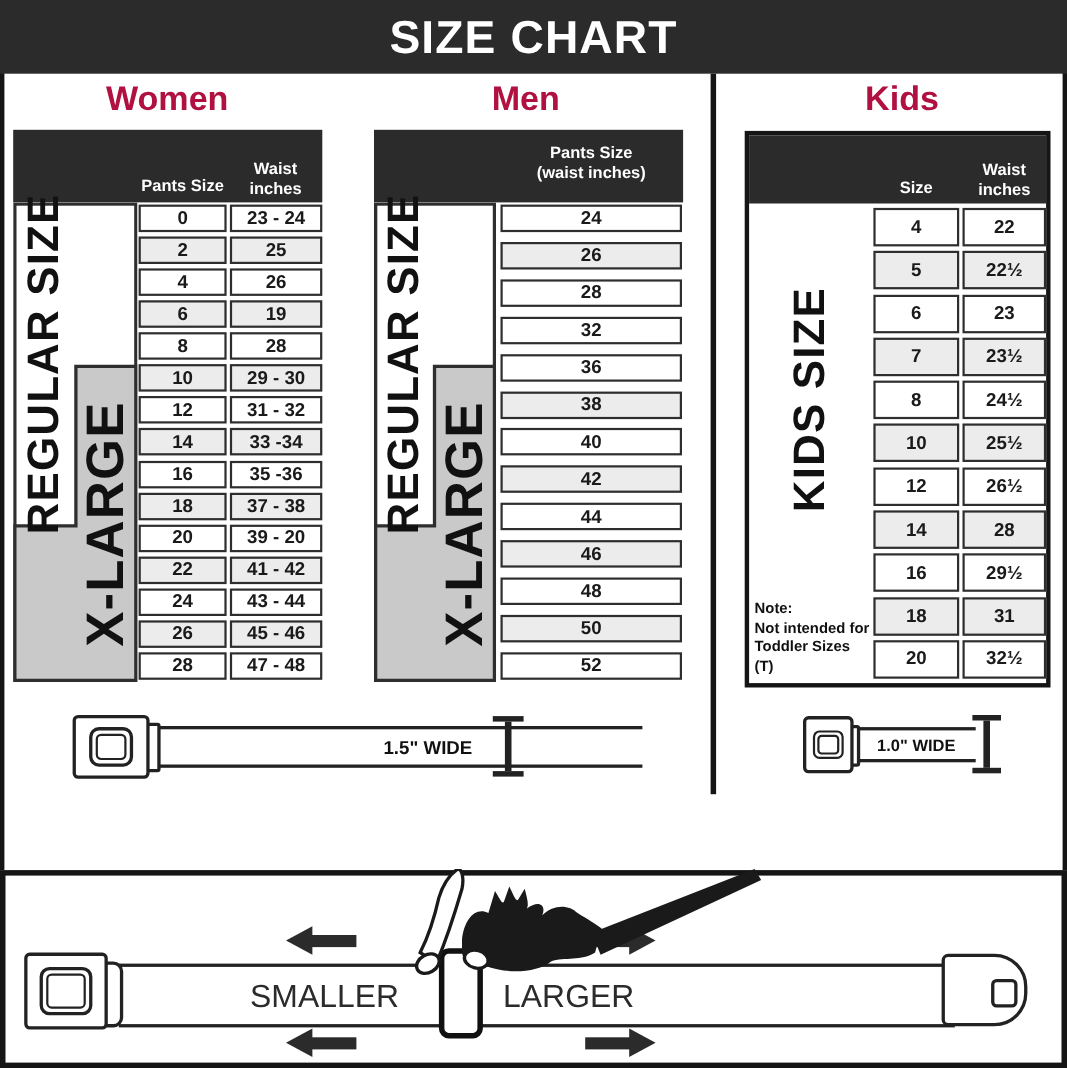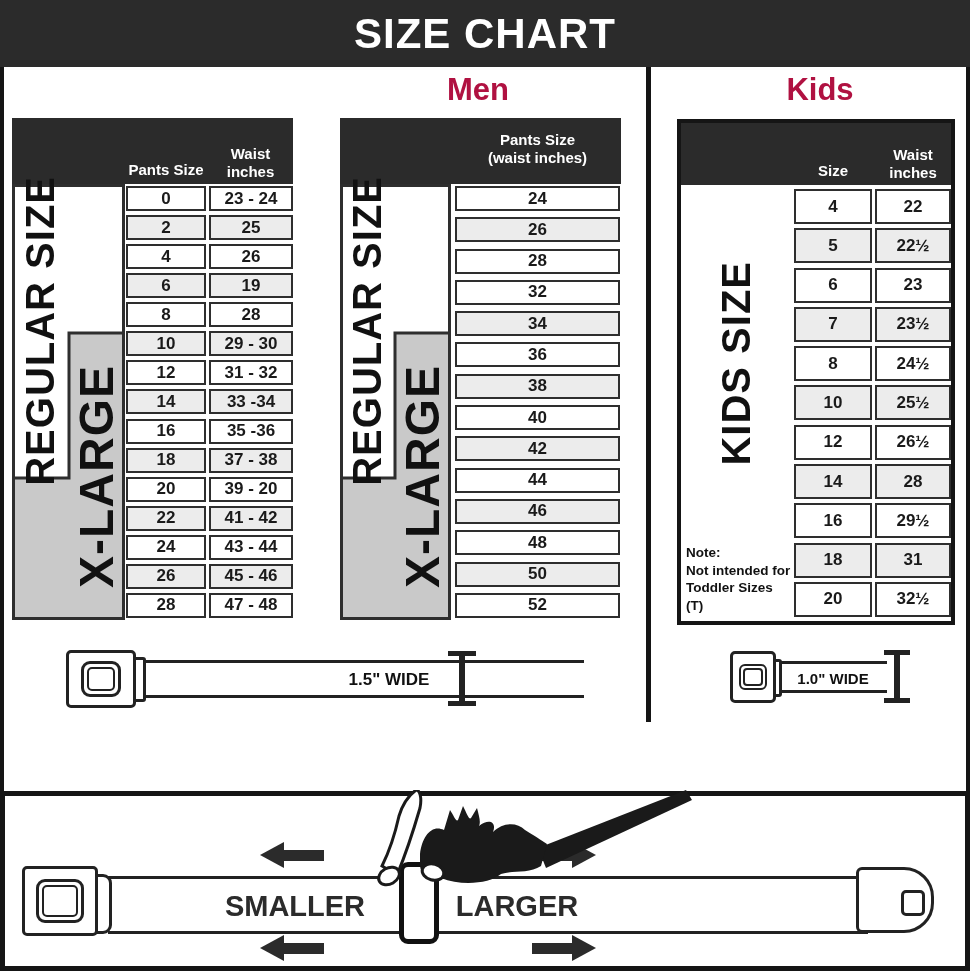--- a/index.html
+++ b/index.html
@@ -68,39 +68,40 @@
   .big-buckle { left:17px; top:70px; width:76px; height:70px; }
   .big-buckle .buckle-inner { width:48px; height:44px; }
   .big-latch { left:85px; top:78px; width:22px; height:60px; border-radius:0 9px 9px 0; }
   .belt-tip { left:851px; top:71px; width:78px; height:66px; border:3px solid #222;
               border-radius:6px 30px 30px 6px; background:#fff; z-index:2; }
   .tip-hole { position:absolute; left:42px; top:20px; width:24px; height:26px;
               border:3px solid #222; border-radius:5px; }
   .slider { left:394px; top:66px; width:40px; height:82px; border:5px solid #111;
             border-radius:9px; background:#fff; z-index:3; }
   .adjust-word { position:absolute; width:150px; text-align:center; font-size:29px;
-                 font-weight:bold; color:#2b2b2b; top:94px; z-index:2; }
+                 font-weight:normal; color:#2b2b2b; top:94px; z-index:2; }
   #smaller-label { left:215px; } #larger-label { left:437px; }
   .arrow { position:absolute; width:64px; height:26px; z-index:2; }
   .arrow .shaft { position:absolute; top:8px; height:11px; width:42px; background:#2b2b2b; }
   .arrow .head  { position:absolute; top:0; width:0; height:0;
                   border-top:13px solid transparent; border-bottom:13px solid transparent; }
   .arrow.right .shaft { left:0; }  .arrow.right .head { left:40px; border-left:24px solid #2b2b2b; }
   .arrow.left  .shaft { right:0; } .arrow.left  .head { right:40px; border-right:24px solid #2b2b2b; }
   .hand-svg { position:absolute; left:335px; top:-6px; width:380px; height:116px; z-index:4; }
 </style>
 </head>
 <body>
 
 <div class="page">
 
   <div class="banner">
     <div class="banner-title">SIZE CHART</div>
   </div>
 
+  <div class="col-title" id="women-title">Women</div>
   <div class="col-title" id="men-title">Men</div>
   <div class="col-title" id="kids-title">Kids</div>
 
   <div class="divider"></div>
 
   <div class="table" id="women-table">
     <div class="thead">
       <div class="hlabel" style="left:114px;width:80px;bottom:5px;">Pants Size</div>
       <div class="hlabel" style="left:196px;width:85px;bottom:3px;">
         <span>Waist</span><br>
@@ -225,23 +226,20 @@
 
         <div class="trow">
           <div class="cell mc1">28</div>
         </div>
 
 
         <div class="trow">
           <div class="cell mc1">32</div>
         </div>
 
-        <div class="trow alt">
-          <div class="cell mc1">34</div>
-        </div>
 
         <div class="trow">
           <div class="cell mc1">36</div>
         </div>
 
         <div class="trow alt">
           <div class="cell mc1">38</div>
         </div>
 
         <div class="trow">

